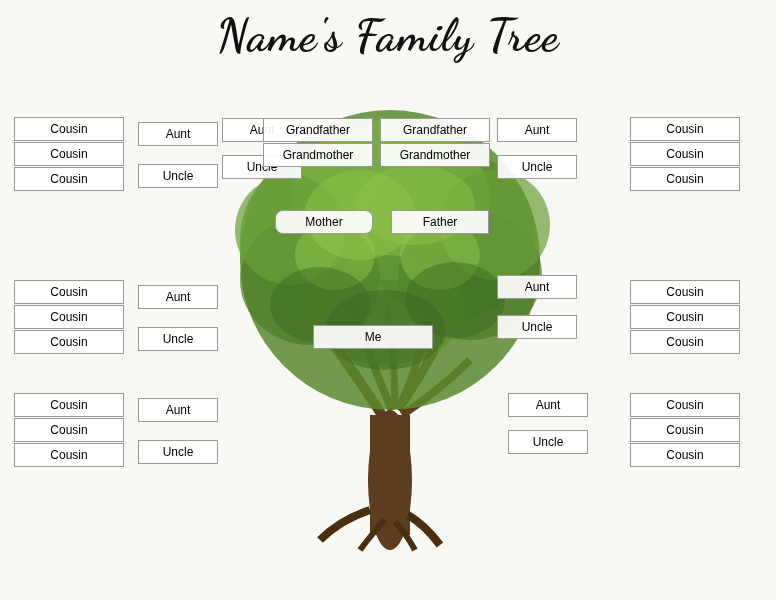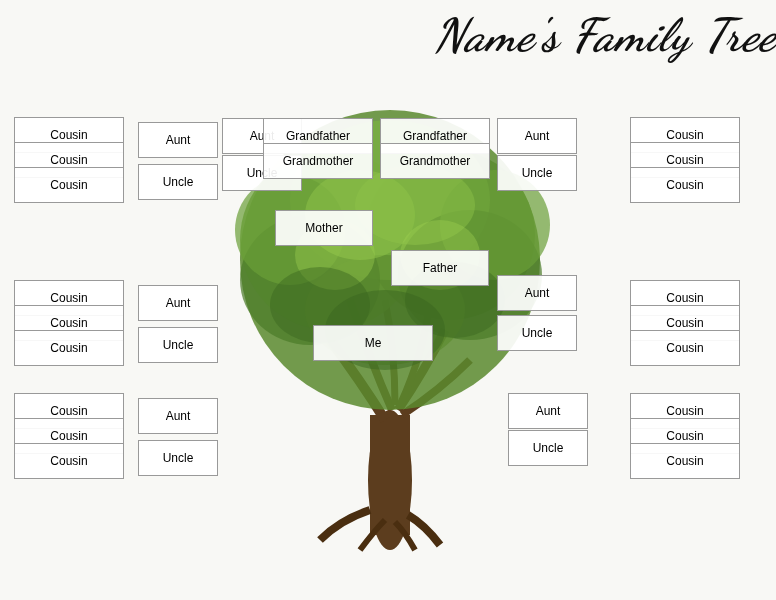--- a/index.html
+++ b/index.html
@@ -7,34 +7,33 @@
     body {
       width: 776px;
       height: 600px;
       background: #f8f8f5;
       font-family: Arial, sans-serif;
       overflow: hidden;
       position: relative;
     }
 
     .title {
-      text-align: right;
+      text-align: center;
       font-family: 'Brush Script MT', 'Dancing Script', cursive;
       font-size: 46px;
       font-weight: 900;
       color: #111;
       letter-spacing: 1px;
       padding-top: 8px;
-      font-style: italic;
     }
 
     .label-box {
       border: 1px solid #999;
       background: rgba(255,255,255,0.92);
-      padding: 10px 6px;
+      padding: 4px 6px;
       font-size: 12px;
       text-align: center;
       position: absolute;
       white-space: nowrap;
     }
 
     
     .tree-container {
       position: absolute;
       left: 230px;
@@ -63,22 +62,22 @@
     #lc8  { left: 14px;  top: 418px; width: 110px; }
     #lc9  { left: 14px;  top: 443px; width: 110px; }
     #la3  { left: 138px; top: 398px; width: 80px; }
     #lu3  { left: 138px; top: 440px; width: 80px; }
 
     
     #cgf1 { left: 263px; top: 118px; width: 110px; }
     #cgf2 { left: 380px; top: 118px; width: 110px; }
     #cgm1 { left: 263px; top: 143px; width: 110px; }
     #cgm2 { left: 380px; top: 143px; width: 110px; }
-    #cm   { left: 275px; top: 210px; width: 98px; }
-    #cf   { left: 391px; top: 210px; width: 98px; margin-top: 40px; }
+    #cm   { left: 275px; top: 210px; width: 98px; border-radius: 8px; }
+    #cf   { left: 391px; top: 210px; width: 98px; }
     #cme  { left: 313px; top: 325px; width: 120px; }
 
     
     #cau1 { left: 222px; top: 118px; width: 80px; } 
     #cau2 { left: 222px; top: 155px; width: 80px; } 
     #cau3 { left: 497px; top: 118px; width: 80px; } 
     #cau4 { left: 497px; top: 155px; width: 80px; } 
 
     
     #cau5 { left: 497px; top: 275px; width: 80px; } 

